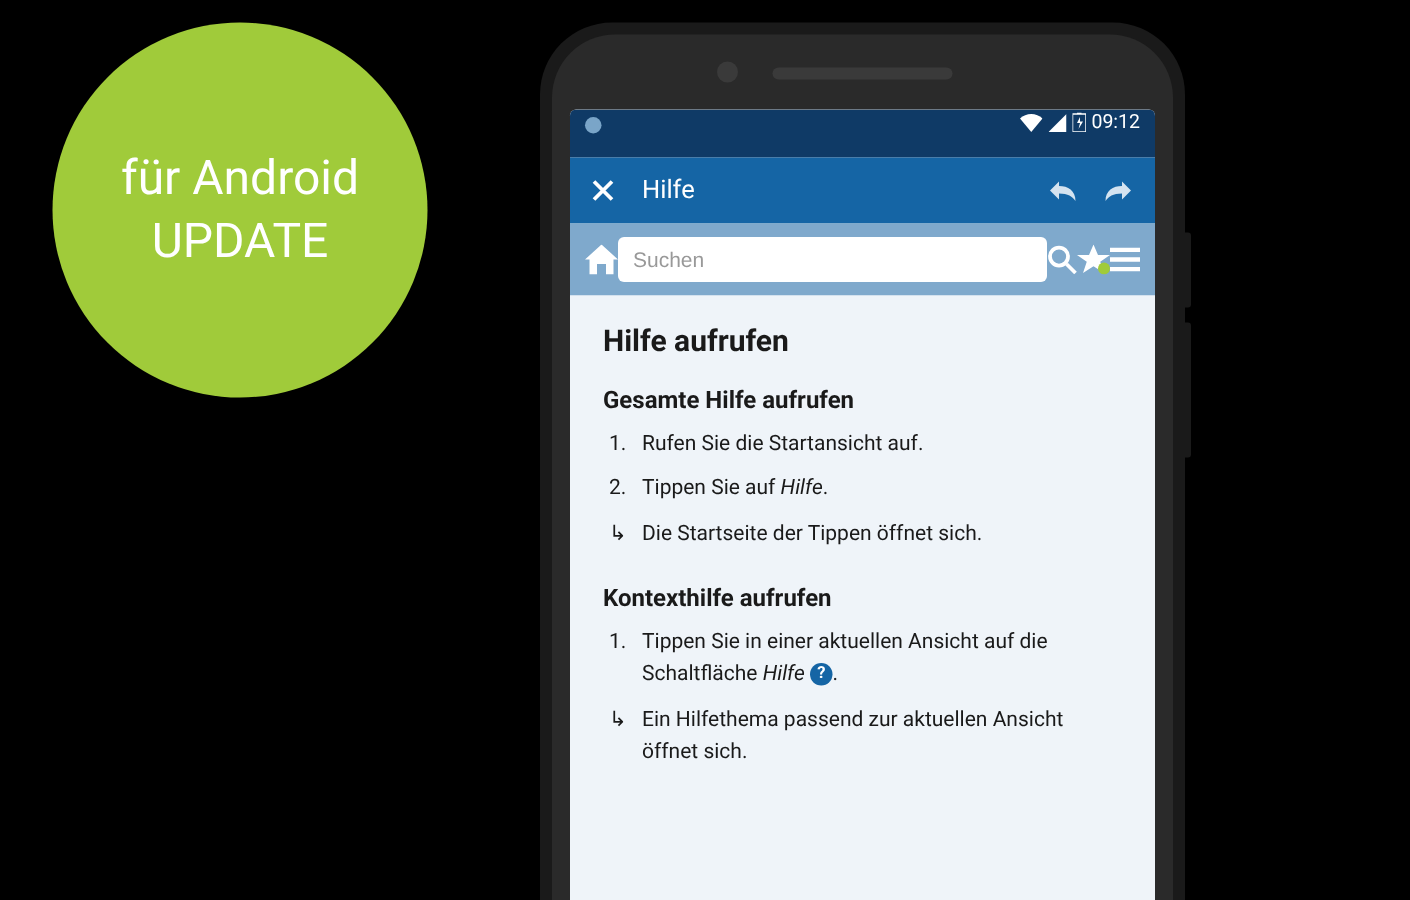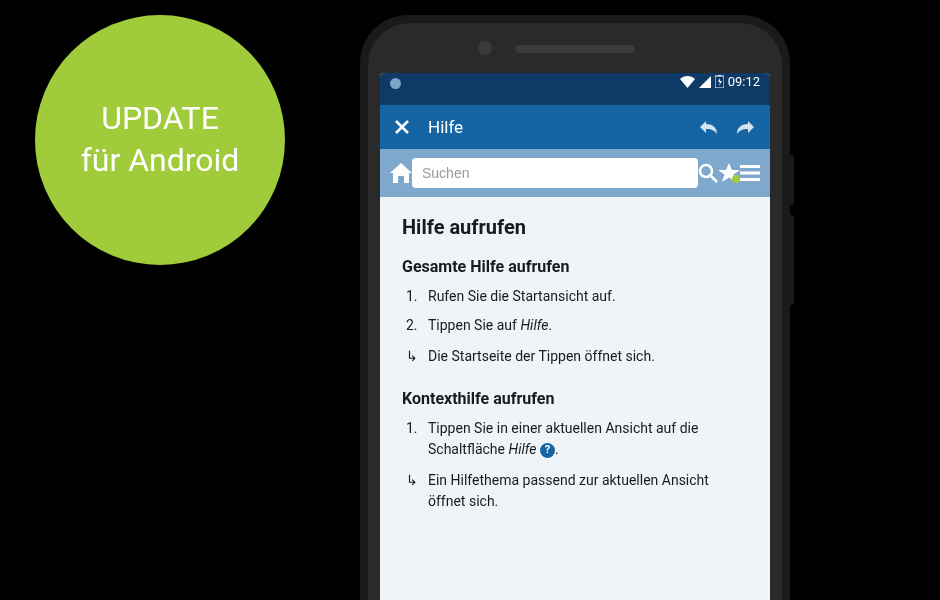--- a/index.html
+++ b/index.html
@@ -213,22 +213,22 @@
     font-weight: bold;
     font-style: normal;
     vertical-align: middle;
   }
   .icon-svg { display: block; }
 </style>
 </head>
 <body>
 
 <div class="badge">
+  <div>für Android</div>
   <div>UPDATE</div>
-  <div>für Android</div>
 </div>
 
 <div class="phone">
   <div class="side-button-1"></div>
   <div class="side-button-2"></div>
   <div class="phone-inner">
     <div class="speaker"></div>
     <div class="camera"></div>
     <div class="screen">
 

